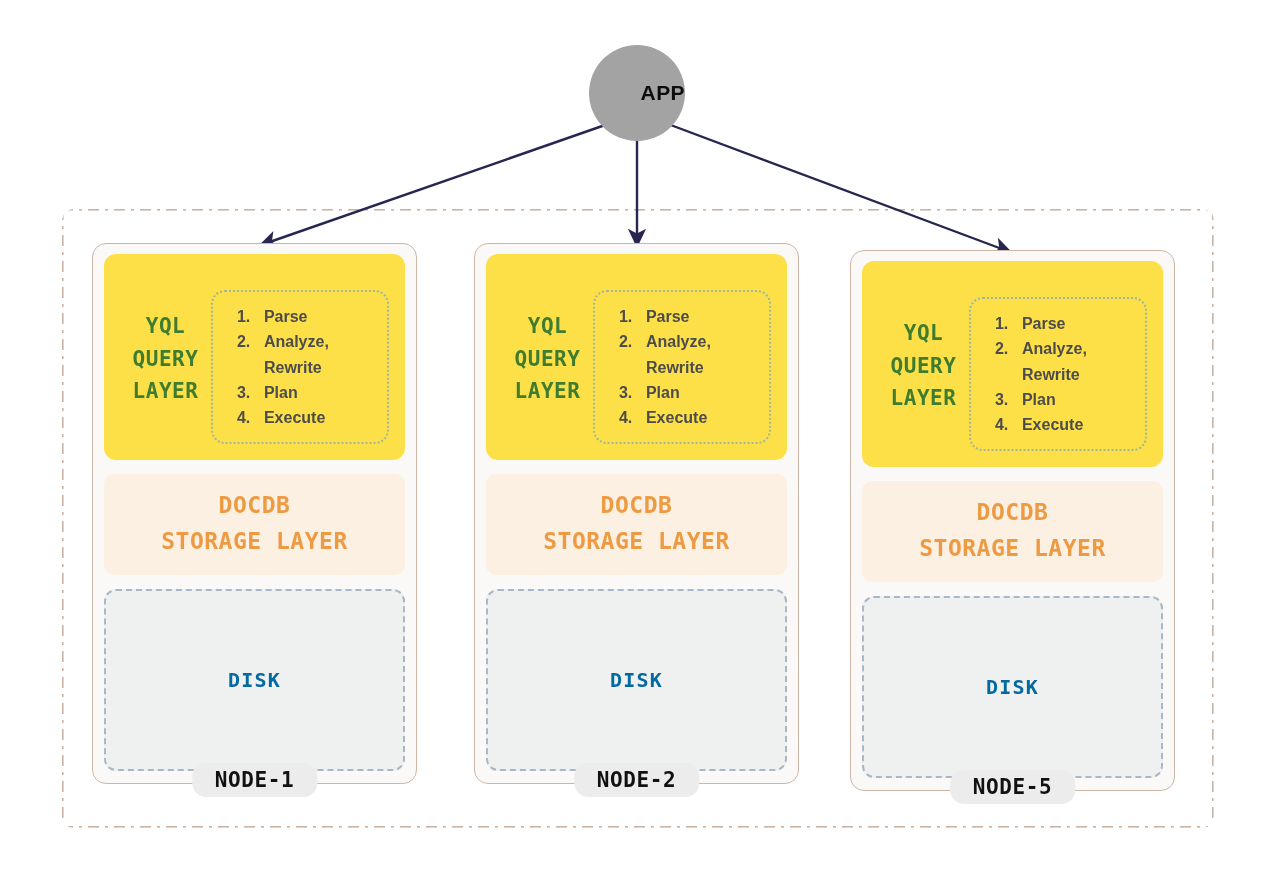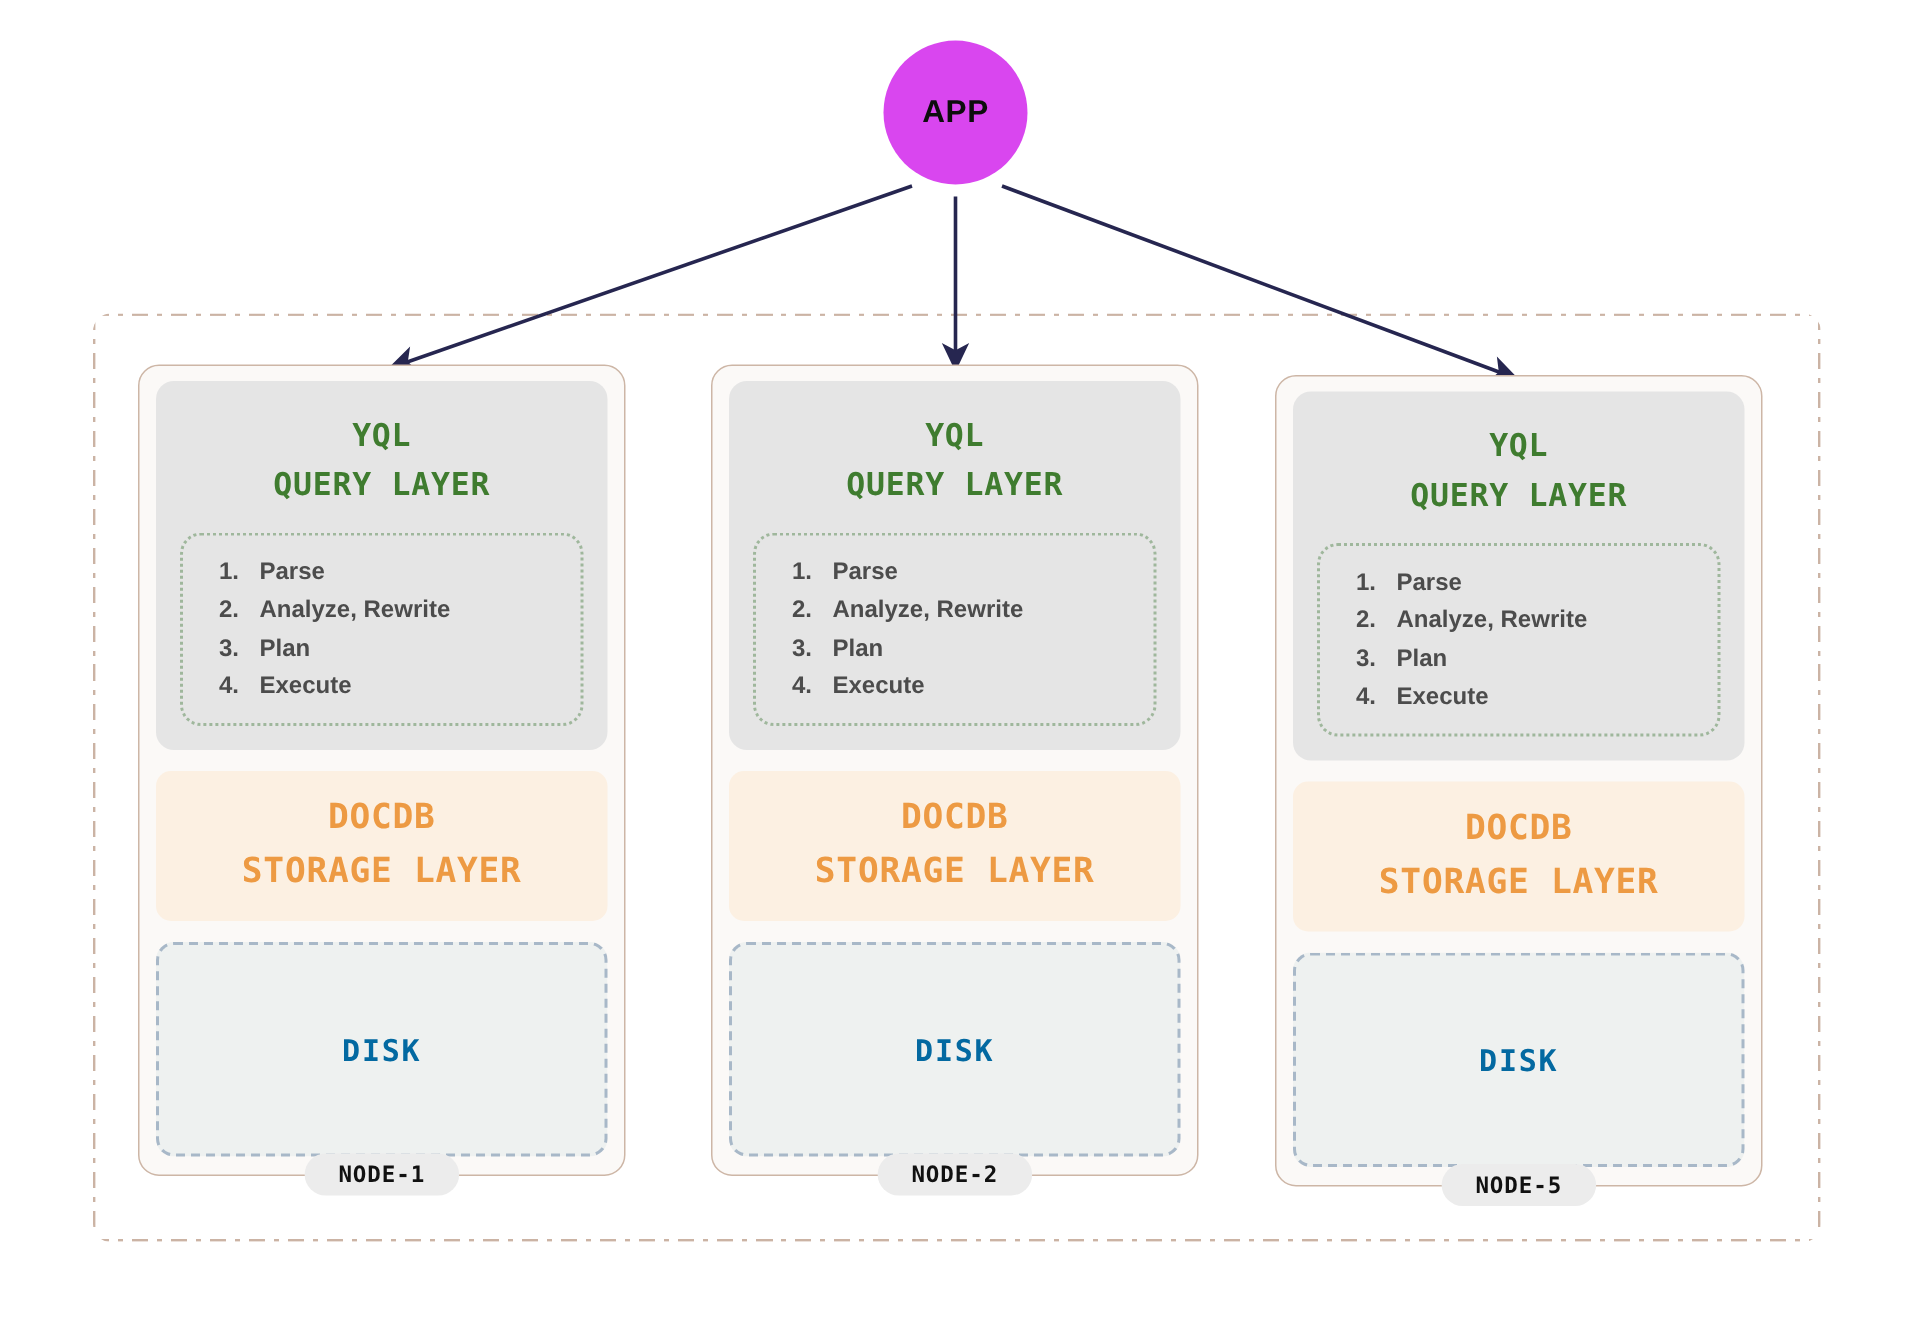--- a/index.html
+++ b/index.html
@@ -16,28 +16,28 @@
     position: relative;
     width: 1284px;
     height: 884px;
     background: #ffffff;
   }
 
   
   #app-node {
     position: absolute;
     left: 589px;
-    top: 27px;
+    top: 45px;
     width: 96px;
     height: 96px;
     border-radius: 50%;
-    background: #d946ef;
+    background: #a3a3a3;
     display: flex;
     align-items: center;
-    justify-content: center;
+    justify-content: flex-end;
     z-index: 5;
   }
   #app-node .app-label {
     font-family: "Liberation Sans", sans-serif;
     font-size: 21px;
     font-weight: bold;
     color: #0d0d0d;
     letter-spacing: 0.4px;
   }
 
@@ -82,25 +82,25 @@
     position: relative;
     width: 100%;
     height: 100%;
     padding: 10px 11px 12px 11px;
     display: flex;
     flex-direction: column;
   }
 
   
   .yql-panel {
-    background: #e5e5e5;
+    background: #fde047;
     border-radius: 12px;
     padding: 20px 16px 16px 16px;
     display: flex;
-    flex-direction: column;
+    flex-direction: row;
     align-items: center;
   }
   .yql-title {
     font-family: "DejaVu Sans Mono", monospace;
     font-size: 21px;
     font-weight: bold;
     color: #3F7C2F;
     line-height: 1.55;
     text-align: center;
     letter-spacing: 0.5px;
@@ -173,21 +173,21 @@
   
   .node-badge {
     position: absolute;
     left: 50%;
     transform: translateX(-50%);
     bottom: -14px;
     background: #ECECEC;
     border-radius: 14px;
     padding: 5px 23px;
     font-family: "DejaVu Sans Mono", monospace;
-    font-size: 15px;
+    font-size: 21px;
     font-weight: bold;
     color: #111111;
     letter-spacing: 0.6px;
     z-index: 6;
     white-space: nowrap;
   }
 </style>
 </head>
 <body>
 

